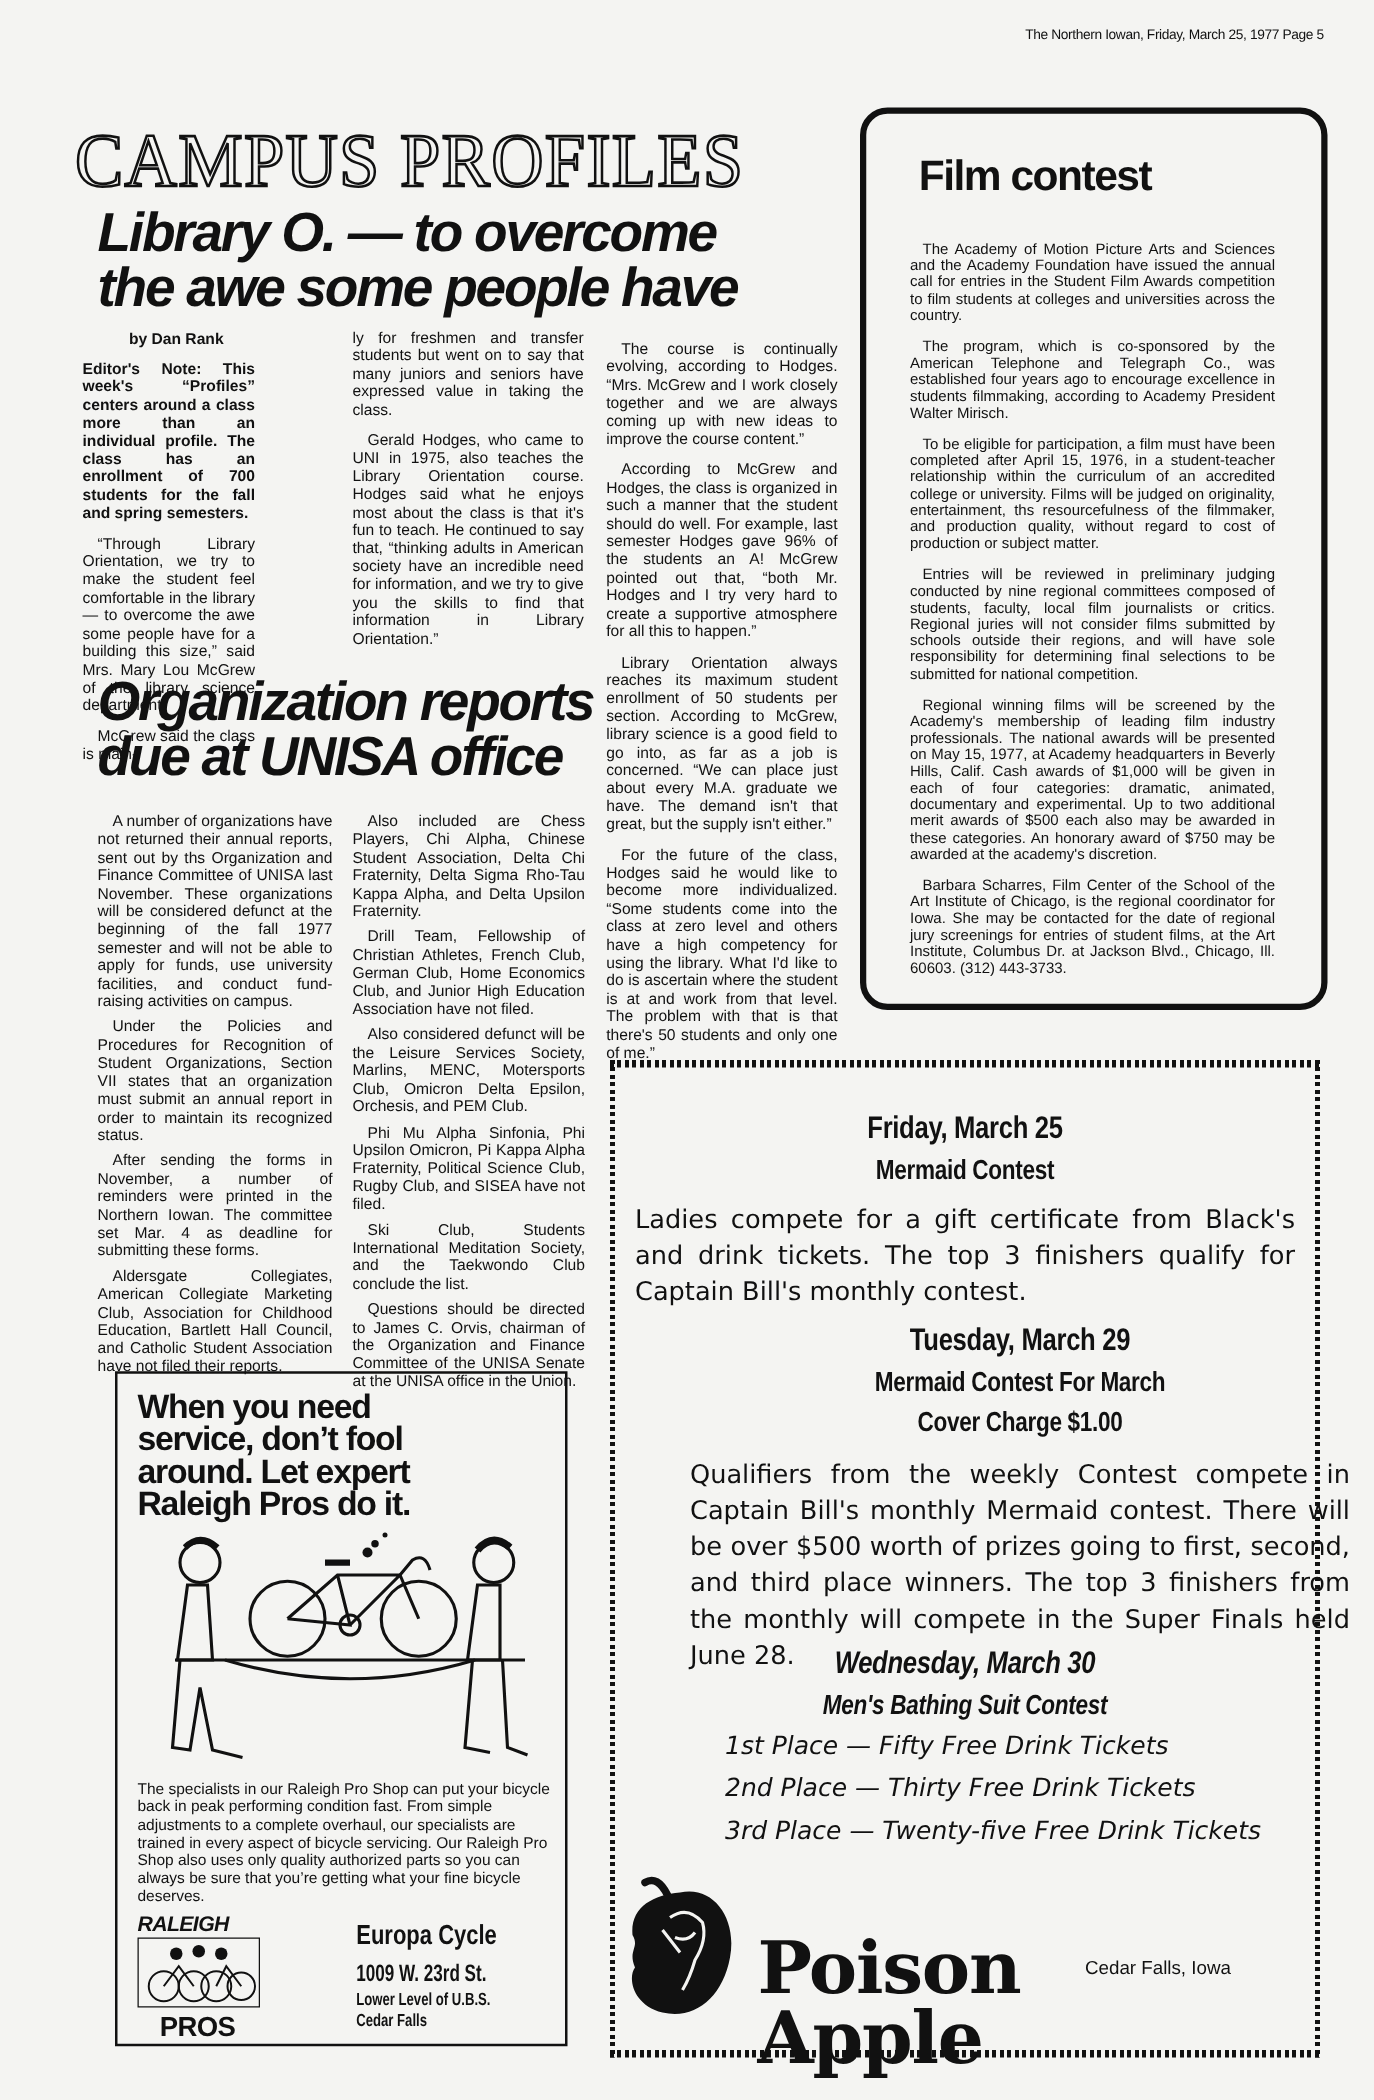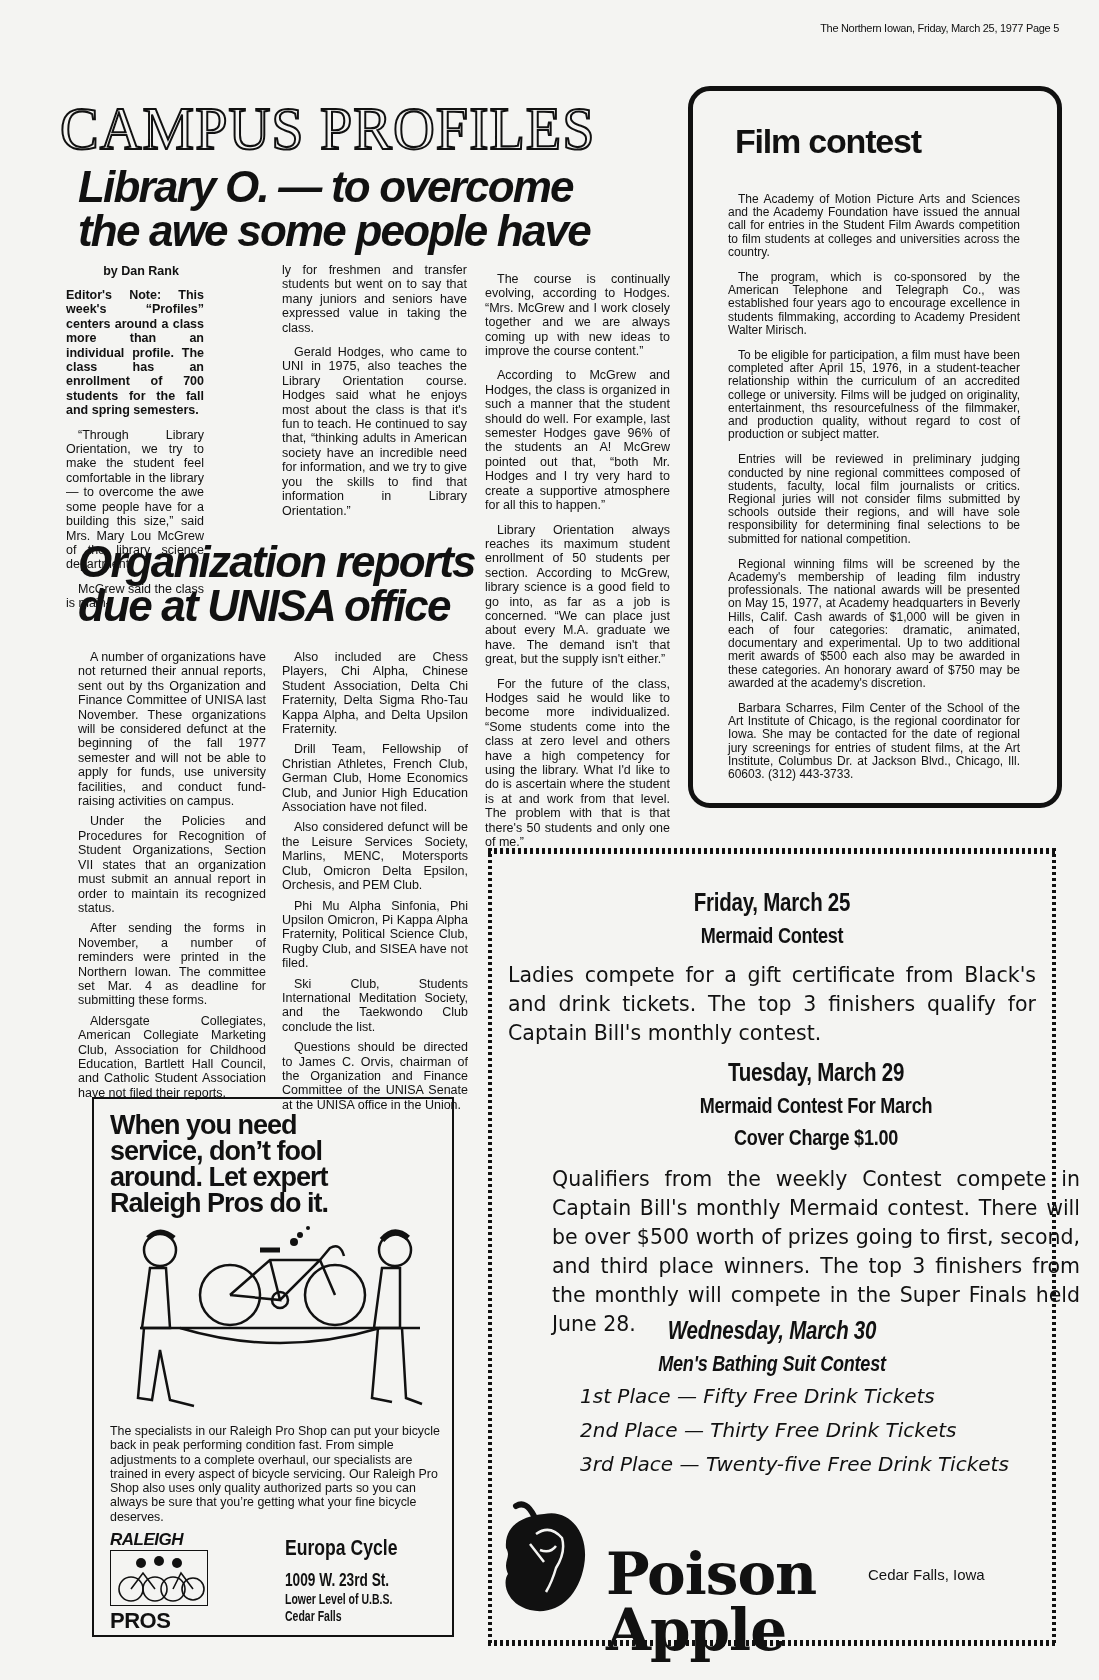--- a/index.html
+++ b/index.html
@@ -146,21 +146,21 @@
         <circle cx="62" cy="38" r="12"></circle>
         <circle cx="82" cy="38" r="11"></circle>
       <path d="M20 38 L32 22 L44 38 M62 38 L70 22 L82 38"></path>
     </g>
     <g fill="#111">
         <circle cx="30" cy="12" r="5"></circle>
         <circle cx="48" cy="10" r="5"></circle>
         <circle cx="66" cy="12" r="5"></circle>
       </g>
   </svg>
-  <div style="font-weight:900;font-size:22px;text-align:left;width:96px;letter-spacing:-0.5px;line-height:22px;">PROS</div>
+  <div style="font-weight:900;font-size:22px;text-align:center;width:96px;letter-spacing:-0.5px;line-height:22px;">PROS</div>
 </div>
 <div class="abs europa">
   <div class="name">Europa Cycle</div>
   <div class="addr">1009 W. 23rd St.</div>
   <div class="sm">Lower Level of U.B.S.</div>
   <div class="sm">Cedar Falls</div>
 </div>
 
 <div class="abs" style="left:488px;top:848px;width:568px;height:798px;">
   <div class="wavy" style="top:0;"></div>

